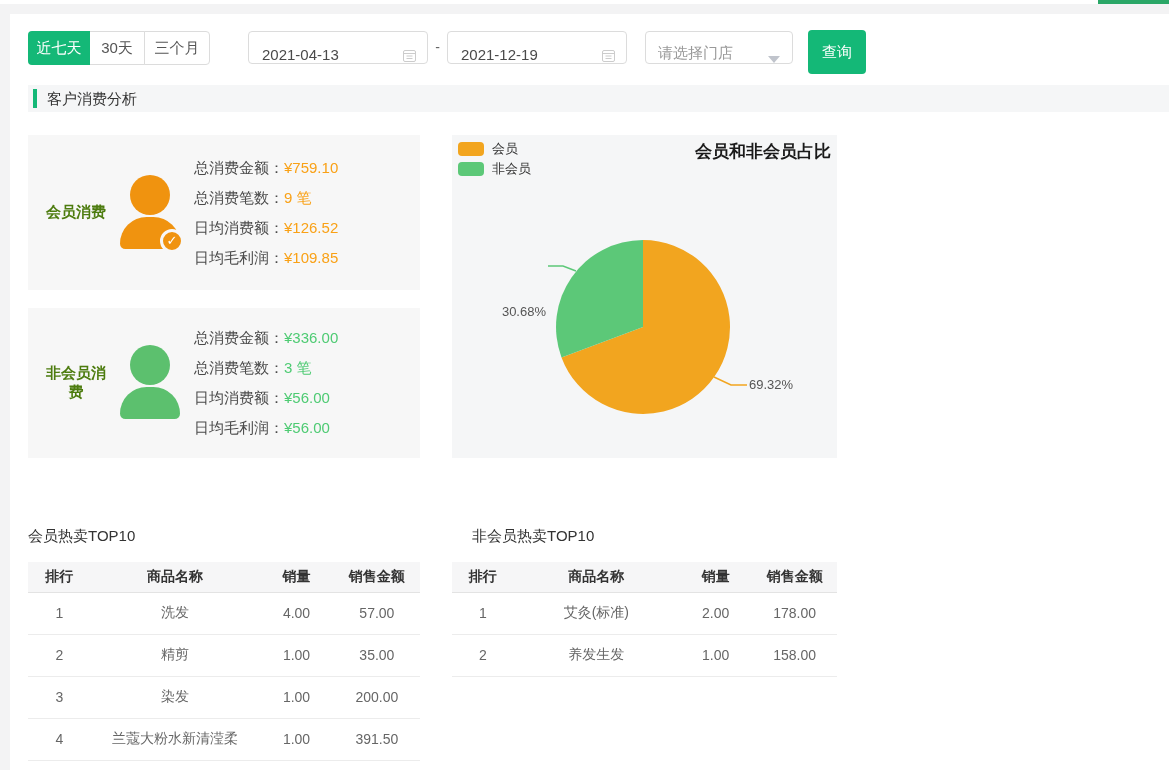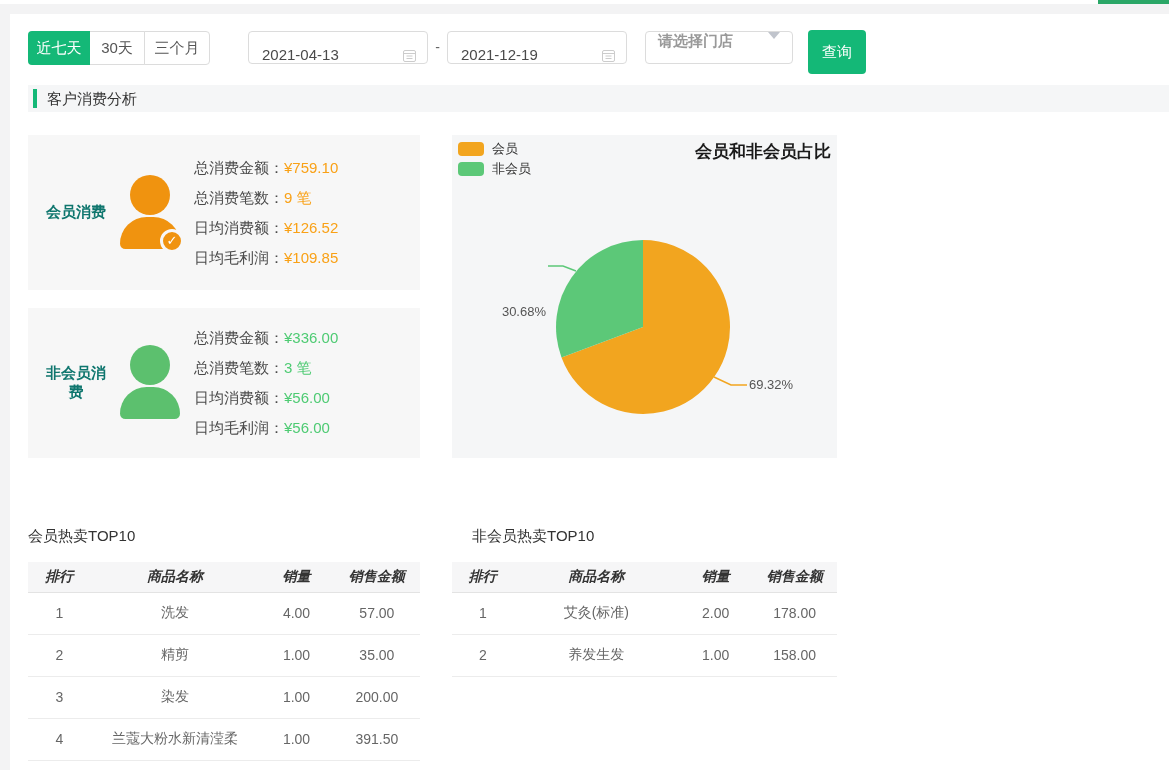--- a/index.html
+++ b/index.html
@@ -20,40 +20,40 @@
   .seg-btn:last-child { border-radius:0 4px 4px 0; }
   .seg-btn.active { color:#fff; border-color:transparent; z-index:1; }
   .w62{width:62px;} .w56{width:56px;} .w66{width:66px;}
 
   .date-input { position:absolute; top:17px; width:180px; height:33px; border:1px solid #dcdcdc;
                 border-radius:4px; background:#fff; display:flex; align-items:flex-end; padding:0 10px 0 13px; }
   .date-input .val { font-size:15px; color:#4a4a4a; flex:1; }
   .dash-sep { position:absolute; left:418px; top:17px; width:19px; height:33px; text-align:center;
               line-height:33px; color:#666; font-size:14px; }
   .select-box { position:absolute; left:635px; top:17px; width:148px; height:33px; border:1px solid #dcdcdc;
-                border-radius:4px; background:#fff; display:flex; align-items:flex-start; padding:0 12px;font-weight:bold; }
+                border-radius:4px; background:#fff; display:flex; align-items:flex-end; padding:0 12px; }
   .select-box .ph { font-size:15px; color:#999; flex:1; }
   .chevron { width:0; height:0; border-left:6px solid transparent; border-right:6px solid transparent;
              border-top:7px solid #c0c4cc; }
   .query-btn { position:absolute; left:798px; top:16px; width:58px; height:44px; border:none;
                border-radius:4px; color:#fff; font-size:15px; cursor:pointer;
                display:flex; align-items:center; justify-content:center; }
 
   
   .section-header { position:absolute; left:18px; right:0; height:27px; background:#f5f6f7; }
   .section-header .bar { position:absolute; left:5px; top:4px; bottom:4px; width:4px; }
   .section-header .txt { position:absolute; left:19px; top:0; line-height:27px; font-size:15px; color:#333; }
   .section-header .sub { font-size:12px; color:#333; }
   .sh1 { top:71px; } .sh2 { top:464px; }
 
   
   .card { position:absolute; left:18px; width:392px; background:#f7f7f7; display:flex; align-items:center; }
   .card.member { top:121px; height:155px; }
   .card.nonmember { top:294px; height:150px; }
-  .card-label { margin-left:12px; width:72px; text-align:center; font-size:15px; font-weight:bold; color:#0f766e; }
+  .card-label { margin-left:12px; width:72px; text-align:center; font-size:15px; font-weight:bold; color:#4d7c0f; }
   .person { position:relative; width:60px; height:76px; margin-left:8px; flex:none; }
   .person .head { position:absolute; left:10px; top:0; width:40px; height:40px; border-radius:50%; }
   .person .body { position:absolute; left:0; bottom:2px; width:60px; height:32px; border-radius:30px 30px 6px 6px; }
   .person .badge { position:absolute; right:-4px; bottom:-2px; width:24px; height:24px; border-radius:50%;
                    border:3px solid #f7f7f7; color:#fff; font-size:13px; font-weight:bold;
                    display:flex; align-items:center; justify-content:center; }
   .stats { margin-left:14px; }
   .stat-row { font-size:15px; line-height:30px; white-space:nowrap; }
   .stat-row .lab { color:#4a4a4a; }
 
@@ -70,21 +70,21 @@
   .pct-right { left:297px; top:242px; }
 
   
   .tbl-title { position:absolute; top:513px; font-size:15px; color:#333; }
   .tt-left { left:18px; } .tt-right { left:462px; }
   .tbl { position:absolute; top:548px; }
   .tbl-left { left:18px; width:392px; } .tbl-right { left:442px; width:385px; }
   table { border-collapse:collapse; width:100%; table-layout:fixed; }
   col.c1{width:16%;} col.c2{width:43%;} col.c3{width:19%;} col.c4{width:22%;}
   th { height:30px; background:#f6f6f7; font-size:14px; font-weight:600; color:#333;
-       text-align:center; border-bottom:1px solid #e3e3e3;font-style:italic; }
+       text-align:center; border-bottom:1px solid #e3e3e3; }
   td { height:42px; font-size:14px; color:#666; text-align:center; border-bottom:1px solid #ececec;
        overflow:hidden; white-space:nowrap; }
 </style>
 </head>
 <body>
 
 <div class="top-strip">
   <div class="progress-seg" style="background: rgb(42, 167, 103);"></div>
 </div>
 

